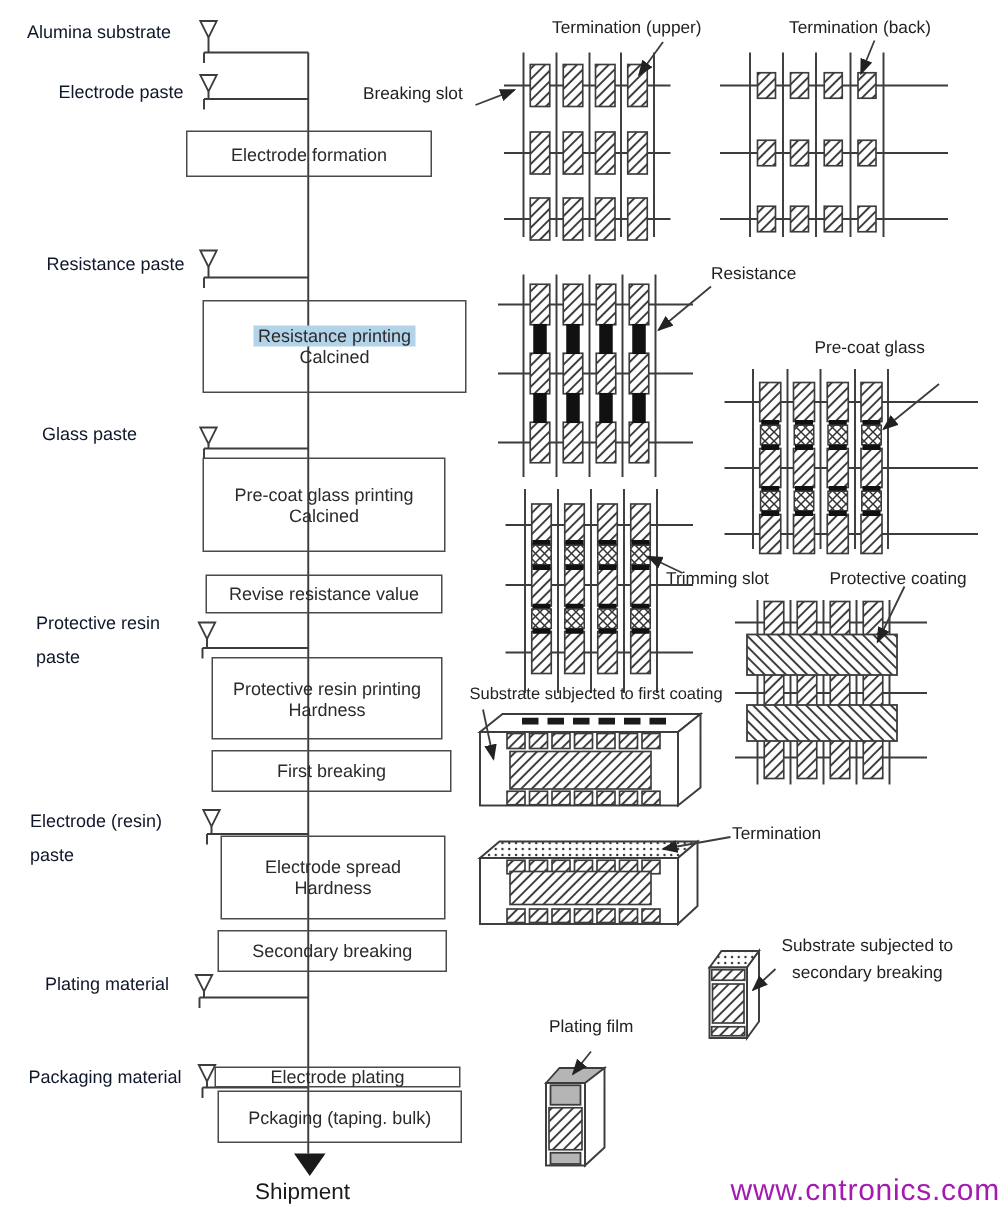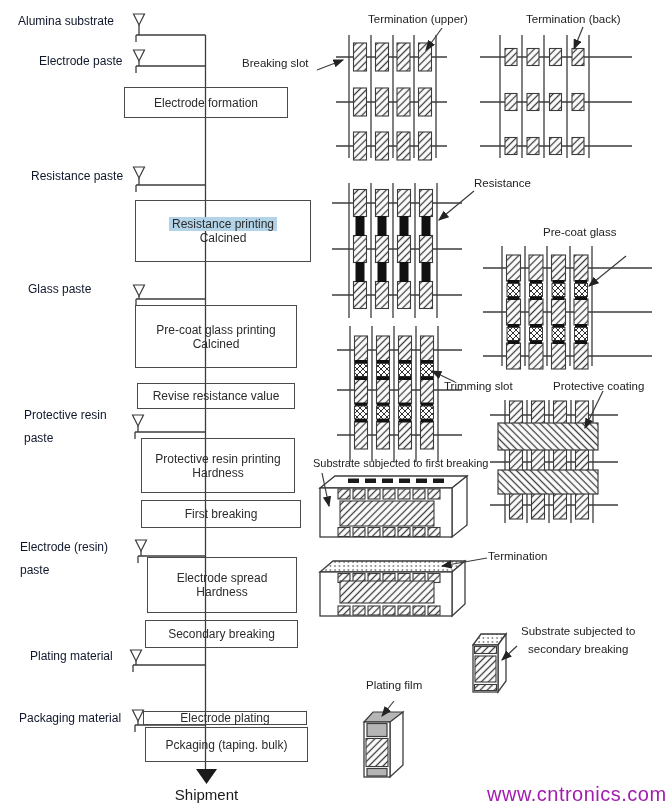--- a/index.html
+++ b/index.html
@@ -6,21 +6,21 @@
   .stage{position:relative;width:670px;height:810px;background:#ffffff;
          font-family:"Liberation Sans",sans-serif;color:#2b2b2b;overflow:hidden;}
   .stage svg{position:absolute;left:0;top:0;z-index:1;}
   .lbl{position:absolute;z-index:2;font-size:11.5px;line-height:13px;white-space:nowrap;color:#222;}
   .lbl.two{white-space:pre-line;line-height:18px;text-align:center;}
   .flbl{position:absolute;z-index:2;font-size:12px;line-height:23px;white-space:pre-line;color:#0f172a;}
   .fbox{position:absolute;z-index:2;box-sizing:border-box;border:1.4px solid #4a4a4a;
         display:flex;flex-direction:column;align-items:center;justify-content:center;
         font-size:12px;text-align:center;background:transparent;}
   .hl{background:#b3d3e8;padding:0 3px;}
-  .shipment{position:absolute;z-index:2;font-size:15px;text-align:center;color:#1a1a1a;}
+  .shipment{position:absolute;z-index:2;font-size:15px;text-align:left;color:#1a1a1a;}
   .wm{position:absolute;z-index:2;font-size:20px;letter-spacing:.5px;color:#a21caf;}
   .ln{stroke:#3c3c3c;stroke-width:1.3;fill:none;}
   .cl{stroke:#3c3c3c;stroke-width:1.2;fill:none;}
   .hr{fill:url(#pF);stroke:#3c3c3c;stroke-width:1.1;}
   .xr{fill:url(#pX);stroke:#3c3c3c;stroke-width:1;}
   .bb{fill:url(#pB);stroke:#3c3c3c;stroke-width:1.2;}
   .face{fill:#ffffff;stroke:#3c3c3c;stroke-width:1.3;}
   .dface{fill:url(#pD);stroke:#3c3c3c;stroke-width:1.3;}
   .gface{fill:#b5b5b5;stroke:#3c3c3c;stroke-width:1.2;}
 </style>
@@ -427,21 +427,21 @@
 
 <div class="shipment" style="left:170px;top:786px;width:73px">Shipment</div>
 
 <div class="lbl" style="left:242px;top:57px">Breaking slot</div>
 <div class="lbl" style="left:368px;top:13px">Termination (upper)</div>
 <div class="lbl" style="left:526px;top:13px">Termination (back)</div>
 <div class="lbl" style="left:474px;top:177px">Resistance</div>
 <div class="lbl" style="left:543px;top:226px">Pre-coat glass</div>
 <div class="lbl" style="left:444px;top:380px">Trimming slot</div>
 <div class="lbl" style="left:553px;top:380px">Protective coating</div>
-<div class="lbl" style="left:313px;top:457px;font-size:11px">Substrate subjected to first breaking</div>
+<div class="lbl" style="left:313px;top:457px;font-size:11px">Substrate subjected to first coating</div>
 <div class="lbl" style="left:488px;top:550px">Termination</div>
 <div class="lbl two" style="left:521px;top:622px">Substrate subjected to
 secondary breaking</div>
 <div class="lbl" style="left:366px;top:679px">Plating film</div>
 
 <div class="wm" style="left:487px;top:783px">www.cntronics.com</div>
 
 </div>
 
 </body></html>

